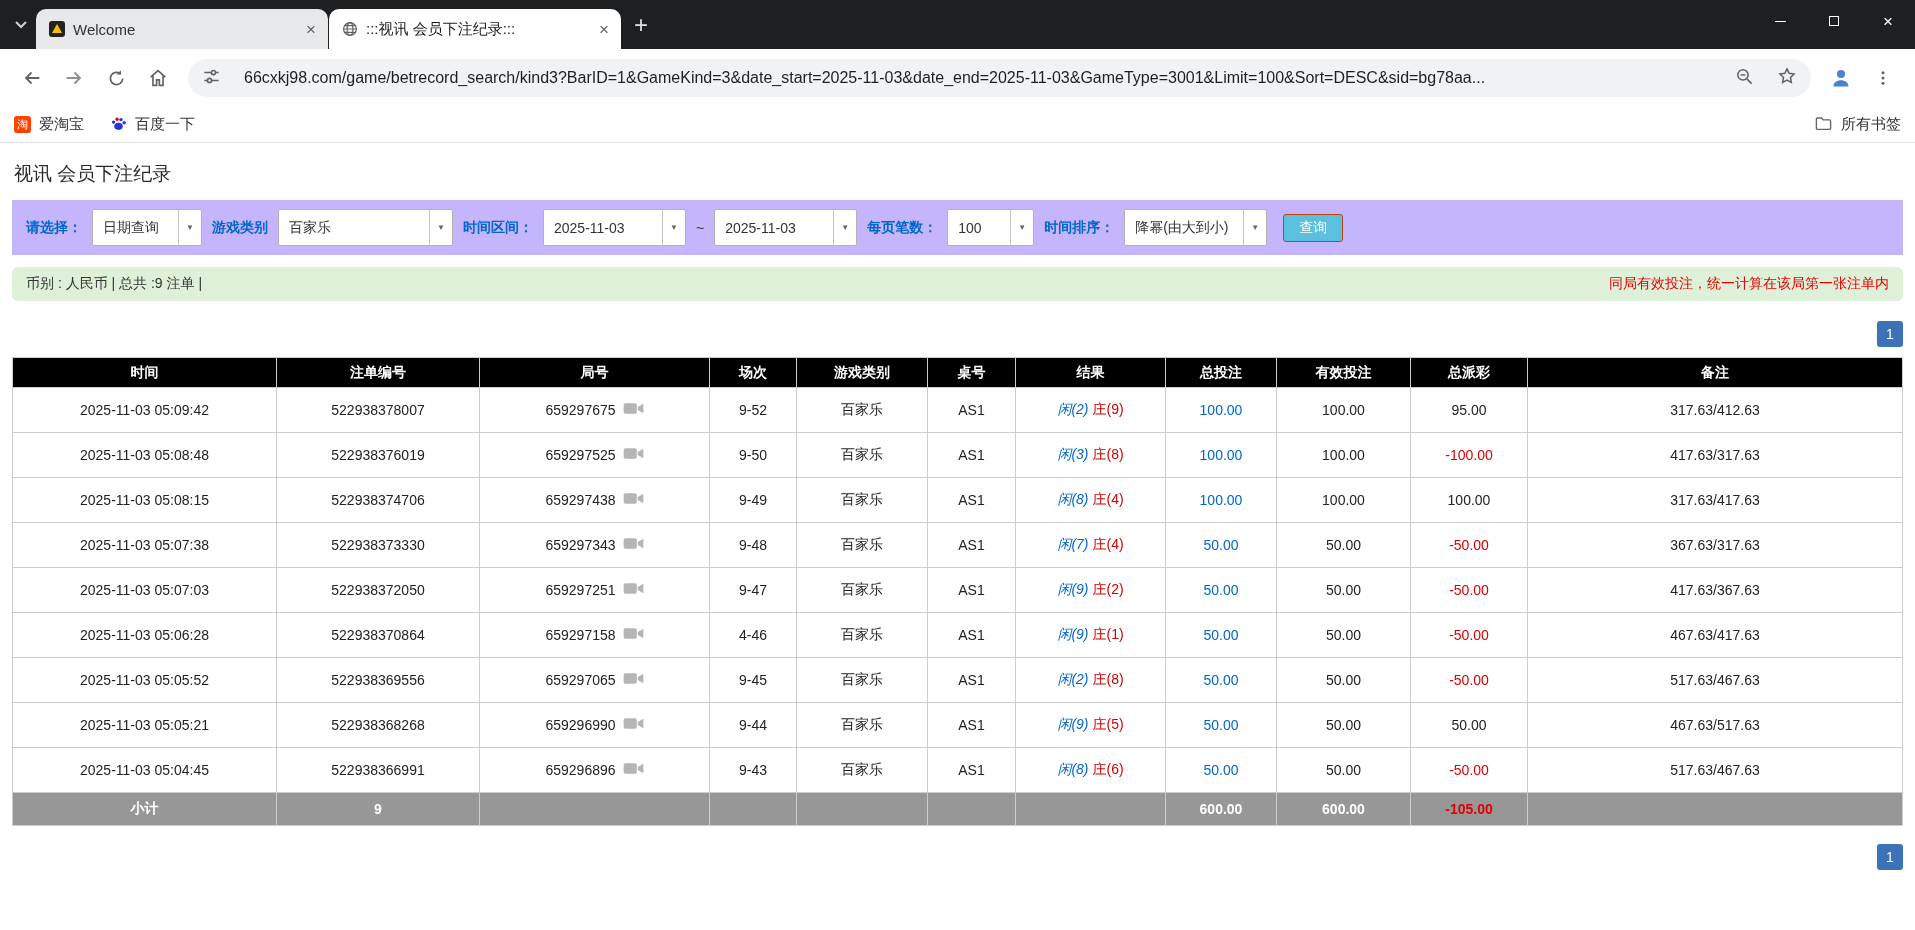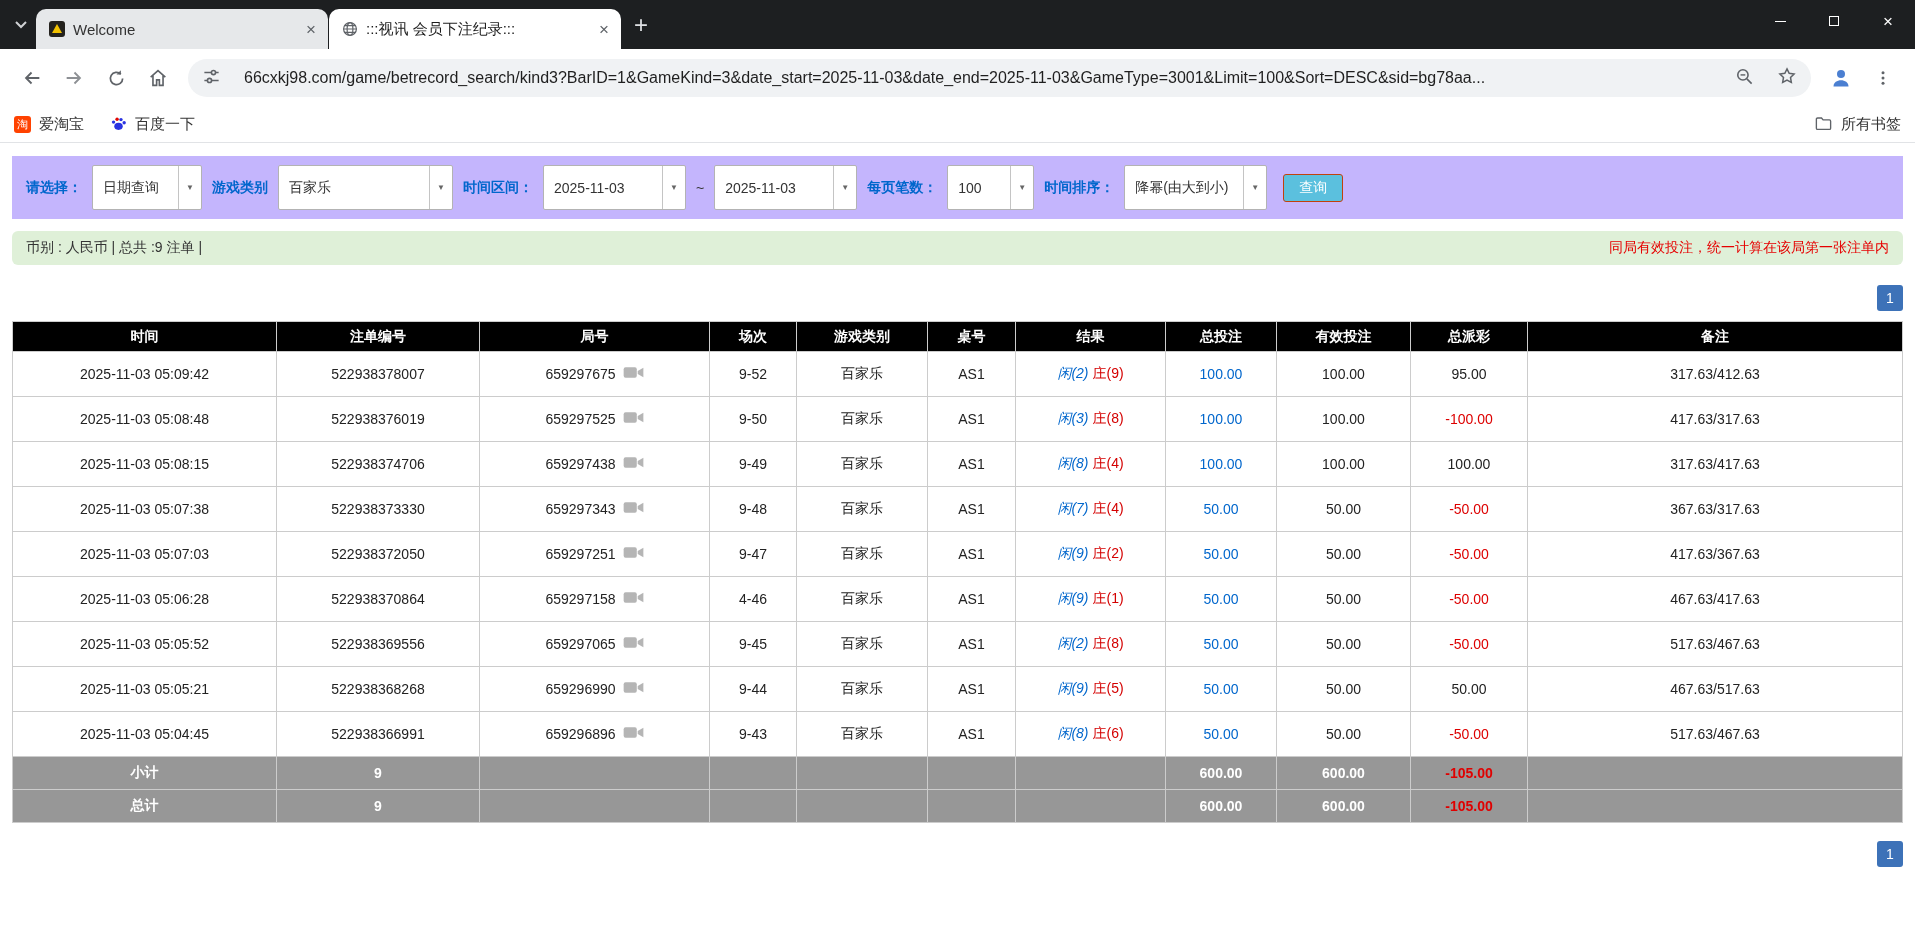--- a/index.html
+++ b/index.html
@@ -31,21 +31,21 @@
   .bm { display:flex; align-items:center; gap:8px; }
   .bm-right { margin-left:auto; display:flex; align-items:center; gap:8px; }
   .tb-icon { width:17px; height:17px; background:#ff4200; border-radius:3px; color:#fff; font-size:11px; display:flex; align-items:center; justify-content:center; }
 
   
   .content { padding:0 12px; }
   .page-title { font-size:19px; font-weight:400; color:#2b2b2b; margin:18px 0 0 2px; }
 
   .filterbar { margin-top:13px; background:#c4b5fd; padding:9px 14px; display:flex; align-items:center; gap:10px; font-size:14px; }
   .flabel { color:#0066cc; font-weight:700; }
-  .sel { display:inline-flex; align-items:stretch; height:45px; background:#fff; border:1px solid #b3b3b3; border-radius:2px; }
+  .sel { display:inline-flex; align-items:stretch; height:37px; background:#fff; border:1px solid #b3b3b3; border-radius:2px; }
   .sel .txt { display:flex; align-items:center; padding:0 10px; color:#333; }
   .sel .arr { width:23px; border-left:1px solid #c4c4c4; display:flex; align-items:center; justify-content:center; font-size:8px; color:#666; }
   .w-sm .txt { min-width:85px; }  .w-md .txt { min-width:118px; }
   .w-lg .txt { min-width:150px; } .w-xs .txt { min-width:62px; }
   .btn-search { height:28px; padding:0 15px; background:#5bc0de; border:1px solid #c2410c; border-radius:3px; color:#fff; font-size:14px; margin-left:6px; cursor:pointer; }
   .tilde { color:#333; }
 
   .summary { margin-top:12px; background:#dff0d8; height:34px; display:flex; align-items:center; justify-content:space-between; padding:0 14px; font-size:14px; color:#333;border-radius:6px; }
   .summary .warn { color:#e60000; }
 
@@ -187,20 +187,21 @@
       <svg width="19" height="19" viewBox="0 0 24 24">
           <path d="M3 6.5A1.5 1.5 0 0 1 4.5 5h5l2 2.5h8A1.5 1.5 0 0 1 21 9v9a1.5 1.5 0 0 1-1.5 1.5h-15A1.5 1.5 0 0 1 3 18z" fill="none" stroke="#5f6368" stroke-width="1.7"></path>
         </svg>
     </span>
     <span>所有书签</span>
   </span>
 </div>
 
 <div class="content">
 
+  <h1 class="page-title">视讯 会员下注纪录</h1>
 
   <div class="filterbar">
     <span class="flabel">请选择：</span>
     <span class="sel w-sm">
       <span class="txt">日期查询</span>
       <span class="arr">▼</span>
     </span>
     <span class="flabel">游戏类别</span>
     <span class="sel w-lg">
       <span class="txt">百家乐</span>
@@ -509,33 +510,20 @@
         <td></td>
         <td></td>
         <td></td>
         <td></td>
         <td></td>
         <td>600.00</td>
         <td>600.00</td>
         <td class="neg">-105.00</td>
         <td></td>
       </tr>
-      <tr>
-        <td>总计</td>
-        <td>9</td>
-        <td></td>
-        <td></td>
-        <td></td>
-        <td></td>
-        <td></td>
-        <td>600.00</td>
-        <td>600.00</td>
-        <td class="neg">-105.00</td>
-        <td></td>
-      </tr>
     </tfoot>
   </table>
 
   <div class="pagerow bottom">
     <button class="pagebtn">1</button>
   </div>
 
 </div>
 
 </body></html>

